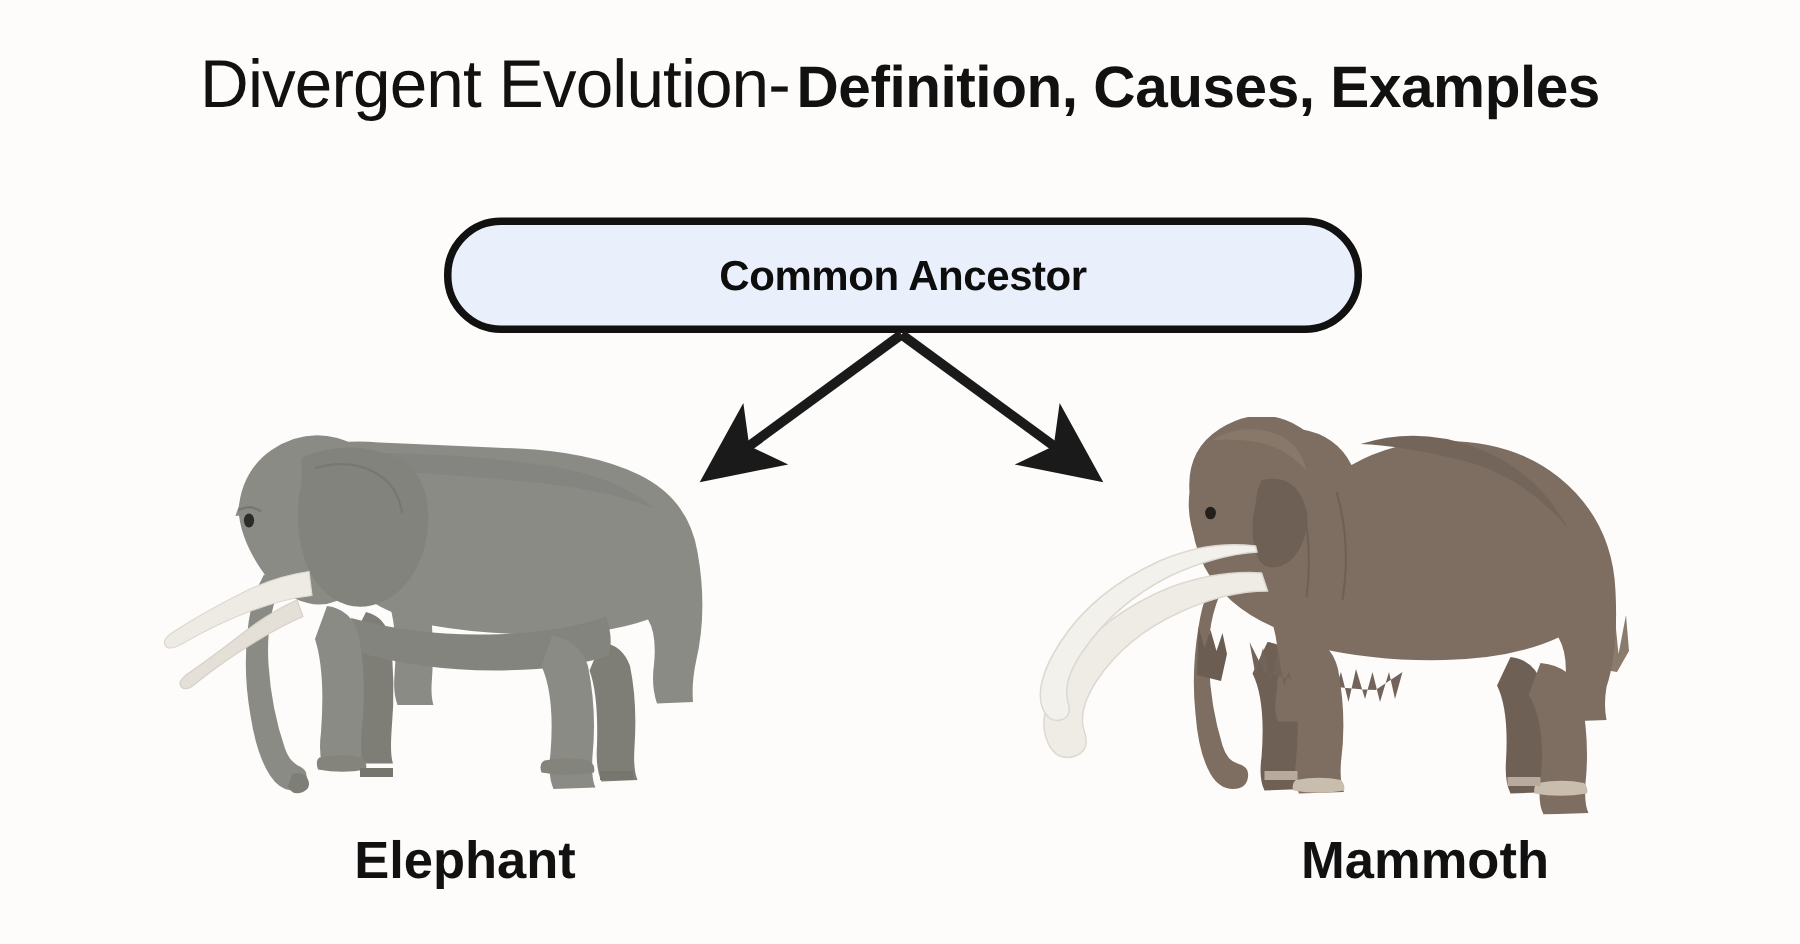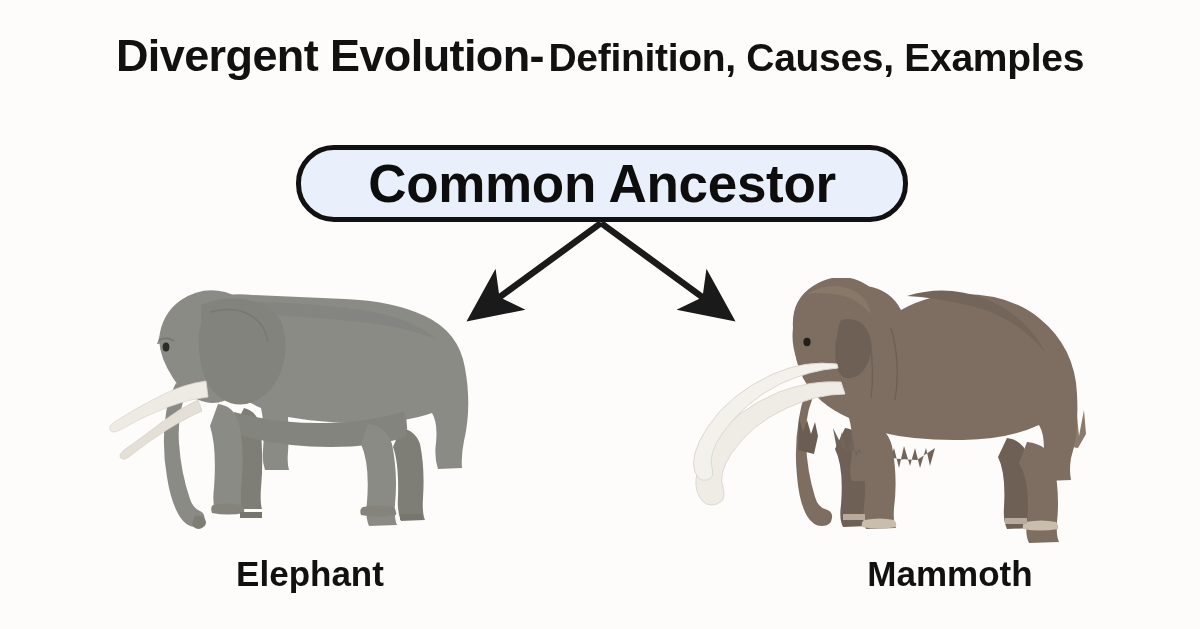--- a/index.html
+++ b/index.html
@@ -25,21 +25,21 @@
     position: absolute;
     left: 0;
     top: 30px;
     width: 1200px;
     text-align: center;
     white-space: nowrap;
     color: #111111;
   }
   #title .t-main {
     font-size: 45px;
-    font-weight: bold;
+    font-weight: normal;
     letter-spacing: -0.6px;
     margin-top: 27px;
   }
   #title .t-sub {
     font-size: 39px;
     font-weight: bold;
     letter-spacing: -0.3px;
   }
 
   
@@ -51,21 +51,21 @@
     height: 77px;
     box-sizing: border-box;
     background: #e9effb;
     border: 5px solid #111111;
     border-radius: 38px;
     display: flex;
     align-items: center;
     justify-content: center;
   }
   #ancestor-box .box-label {
-    font-size: 53px;
+    font-size: 28px;
     font-weight: bold;
     color: #0d0d0d;
     letter-spacing: -0.3px;
     white-space: nowrap;
   }
 
   
   #arrows {
     position: absolute;
     left: 0;

